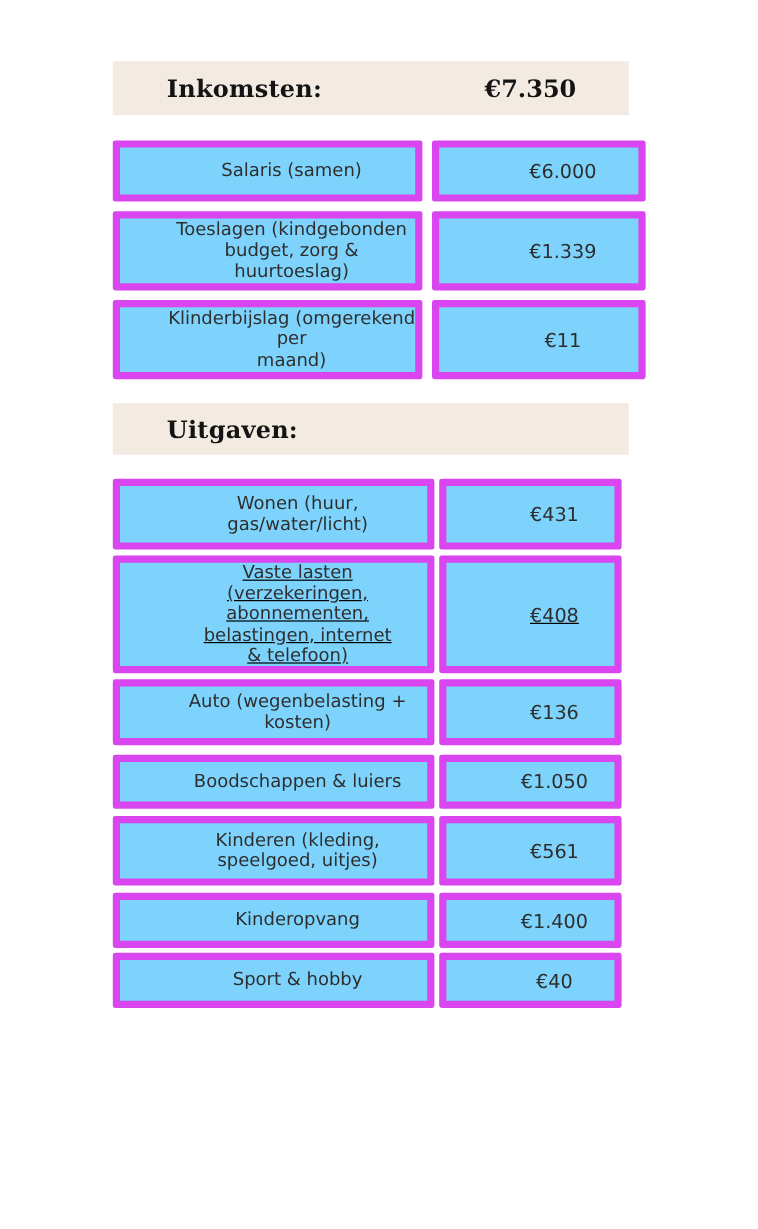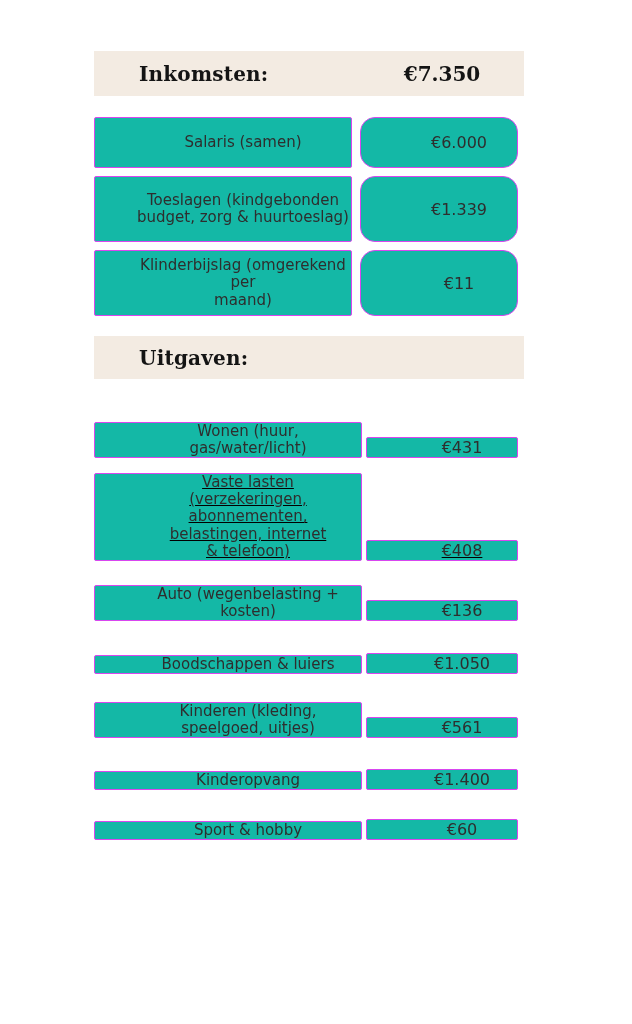--- a/index.html
+++ b/index.html
@@ -44,43 +44,43 @@
     text-align: center;
     font-family: "DejaVu Serif", serif;
     font-weight: 700;
     font-size: 20px;
     color: #141414;
   }
 
   
   .row { display: flex; }
   .s1 .row { gap: 8px; }
-  .s2 .row { gap: 4px; align-items: flex-end; }
+  .s2 .row { gap: 4px; }
   .cell {
-    border: 1px solid #d946ef;
+    border: 6px solid #d946ef;
     border-radius: 2px;
-    background: #14b8a6;
+    background: #7dd3fc;
     display: flex;
     align-items: center;
     justify-content: center;
     text-align: center;
     padding-left: 40px;
   }
   .label-cell {
     font-size: 15px;
     line-height: 1.15;
     color: #2e2e2e;
     white-space: pre-line;
   }
   .value-cell {
     font-size: 16px;
     color: #2e2e2e;
   }
   .s1 .label-cell { width: 258px; }
-  .s1 .value-cell { width: 158px; border-radius: 15px; }
+  .s1 .value-cell { width: 178px; }
   .s2 .label-cell { width: 268px; }
   .s2 .value-cell { width: 152px; }
 
   
   .s1 div.row:nth-of-type(1) { height: 51px; margin-top: 21px; }
   .s1 div.row:nth-of-type(2) { height: 66px; margin-top: 8px; }
   .s1 div.row:nth-of-type(3) { height: 66px; margin-top: 8px; }
 
   
   .s2 div.row:nth-of-type(1) { height: 59px; margin-top: 20px; }
@@ -149,17 +149,17 @@
       <div class="cell label-cell">Kinderen (kleding,
 speelgoed, uitjes)</div>
       <div class="cell value-cell">€561</div>
     </div>
     <div class="row">
       <div class="cell label-cell">Kinderopvang</div>
       <div class="cell value-cell">€1.400</div>
     </div>
     <div class="row">
       <div class="cell label-cell">Sport &amp; hobby</div>
-      <div class="cell value-cell">€60</div>
+      <div class="cell value-cell">€40</div>
     </div>
   </section>
 
 </div>
 
 </body></html>

